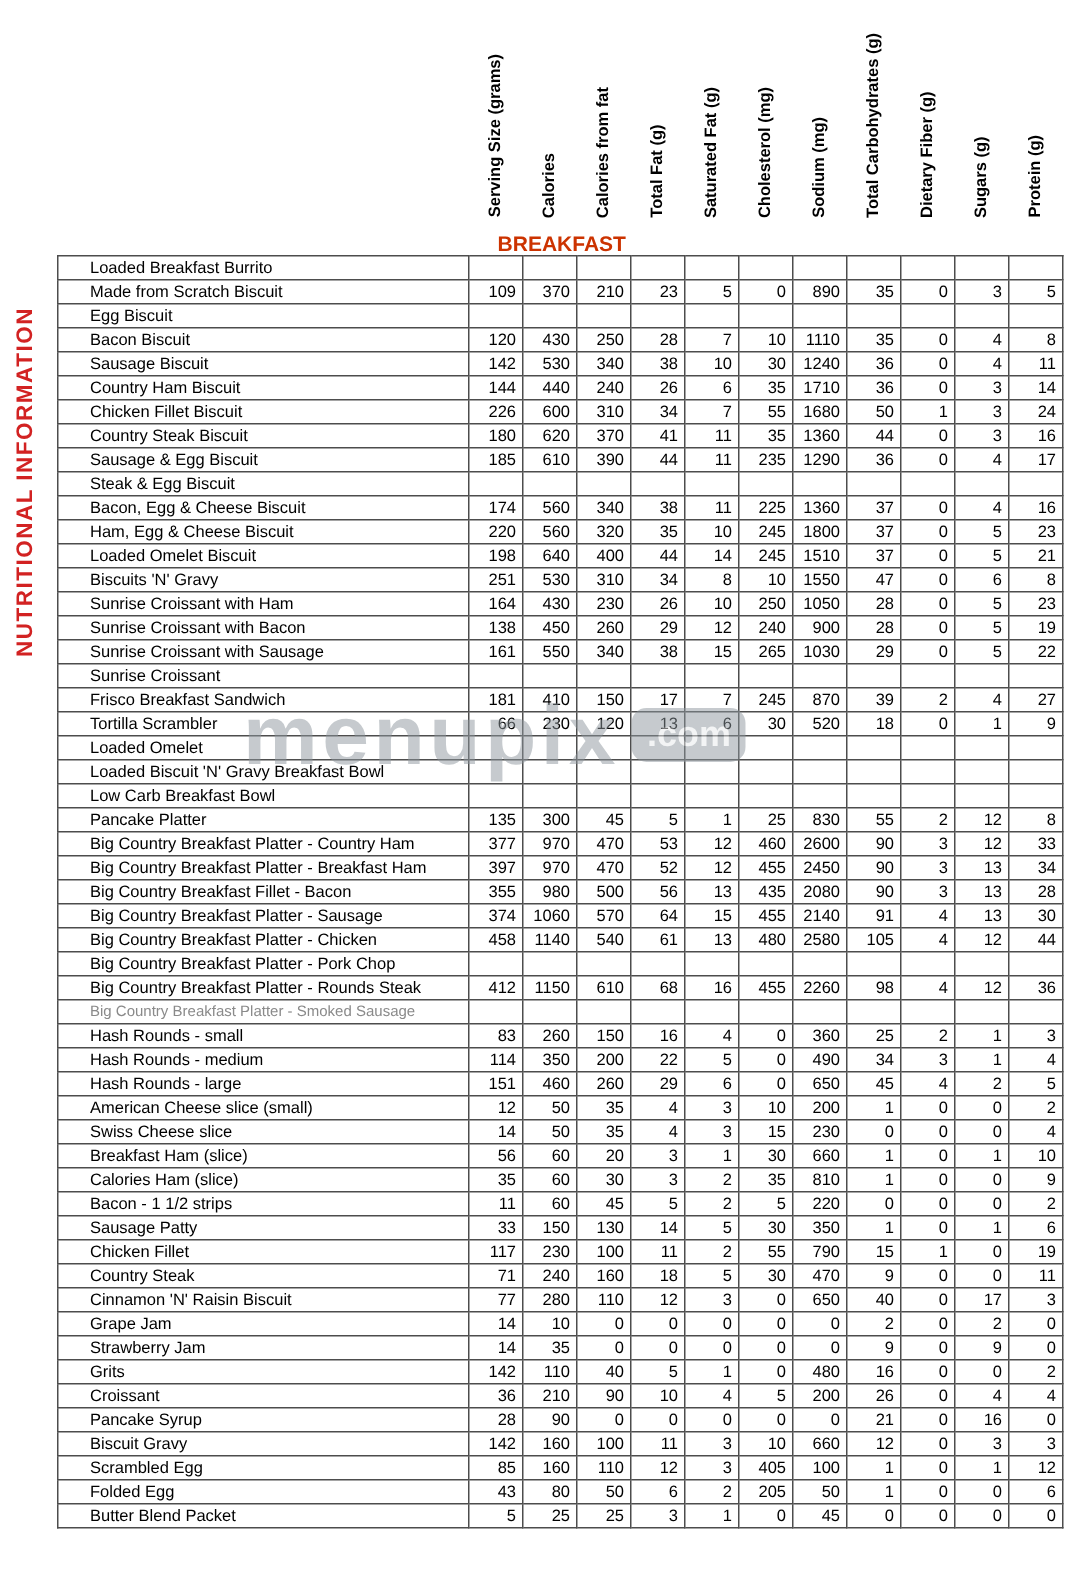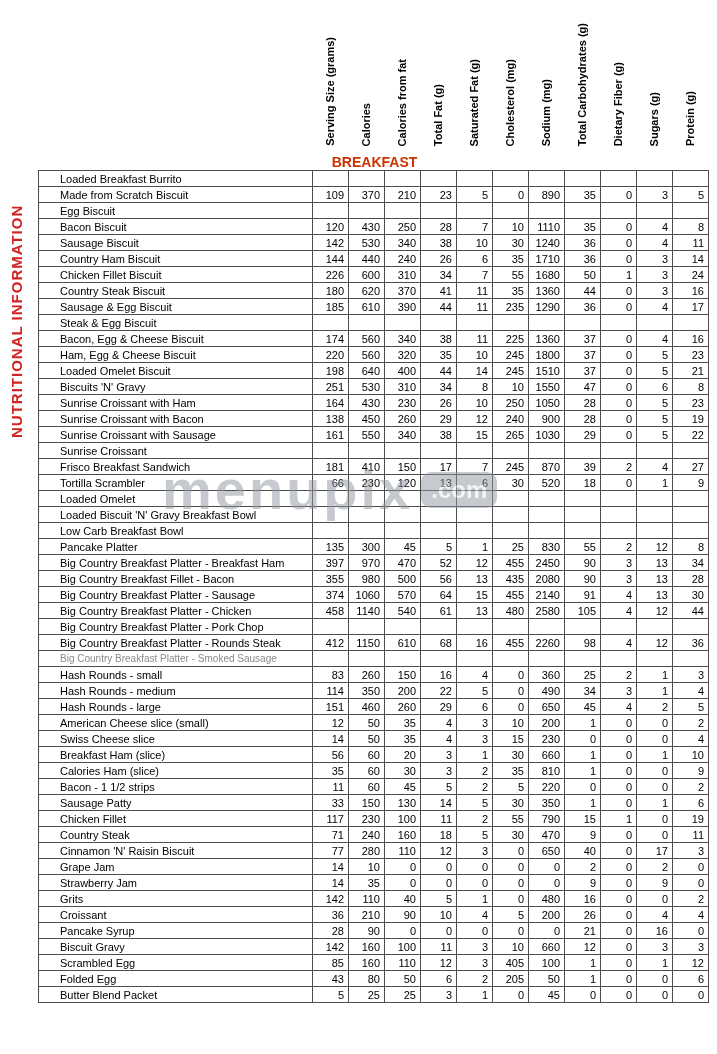--- a/index.html
+++ b/index.html
@@ -457,20 +457,34 @@
           <td class="val">5</td>
           <td class="val">1</td>
           <td class="val">25</td>
           <td class="val">830</td>
           <td class="val">55</td>
           <td class="val">2</td>
           <td class="val">12</td>
           <td class="val">8</td>
         </tr>
         <tr class="data-row">
+          <td class="item-name">Big Country Breakfast Platter - Country Ham</td>
+          <td class="val">377</td>
+          <td class="val">970</td>
+          <td class="val">470</td>
+          <td class="val">53</td>
+          <td class="val">12</td>
+          <td class="val">460</td>
+          <td class="val">2600</td>
+          <td class="val">90</td>
+          <td class="val">3</td>
+          <td class="val">12</td>
+          <td class="val">33</td>
+        </tr>
+        <tr class="data-row">
           <td class="item-name">Big Country Breakfast Platter - Breakfast Ham</td>
           <td class="val">397</td>
           <td class="val">970</td>
           <td class="val">470</td>
           <td class="val">52</td>
           <td class="val">12</td>
           <td class="val">455</td>
           <td class="val">2450</td>
           <td class="val">90</td>
           <td class="val">3</td>

